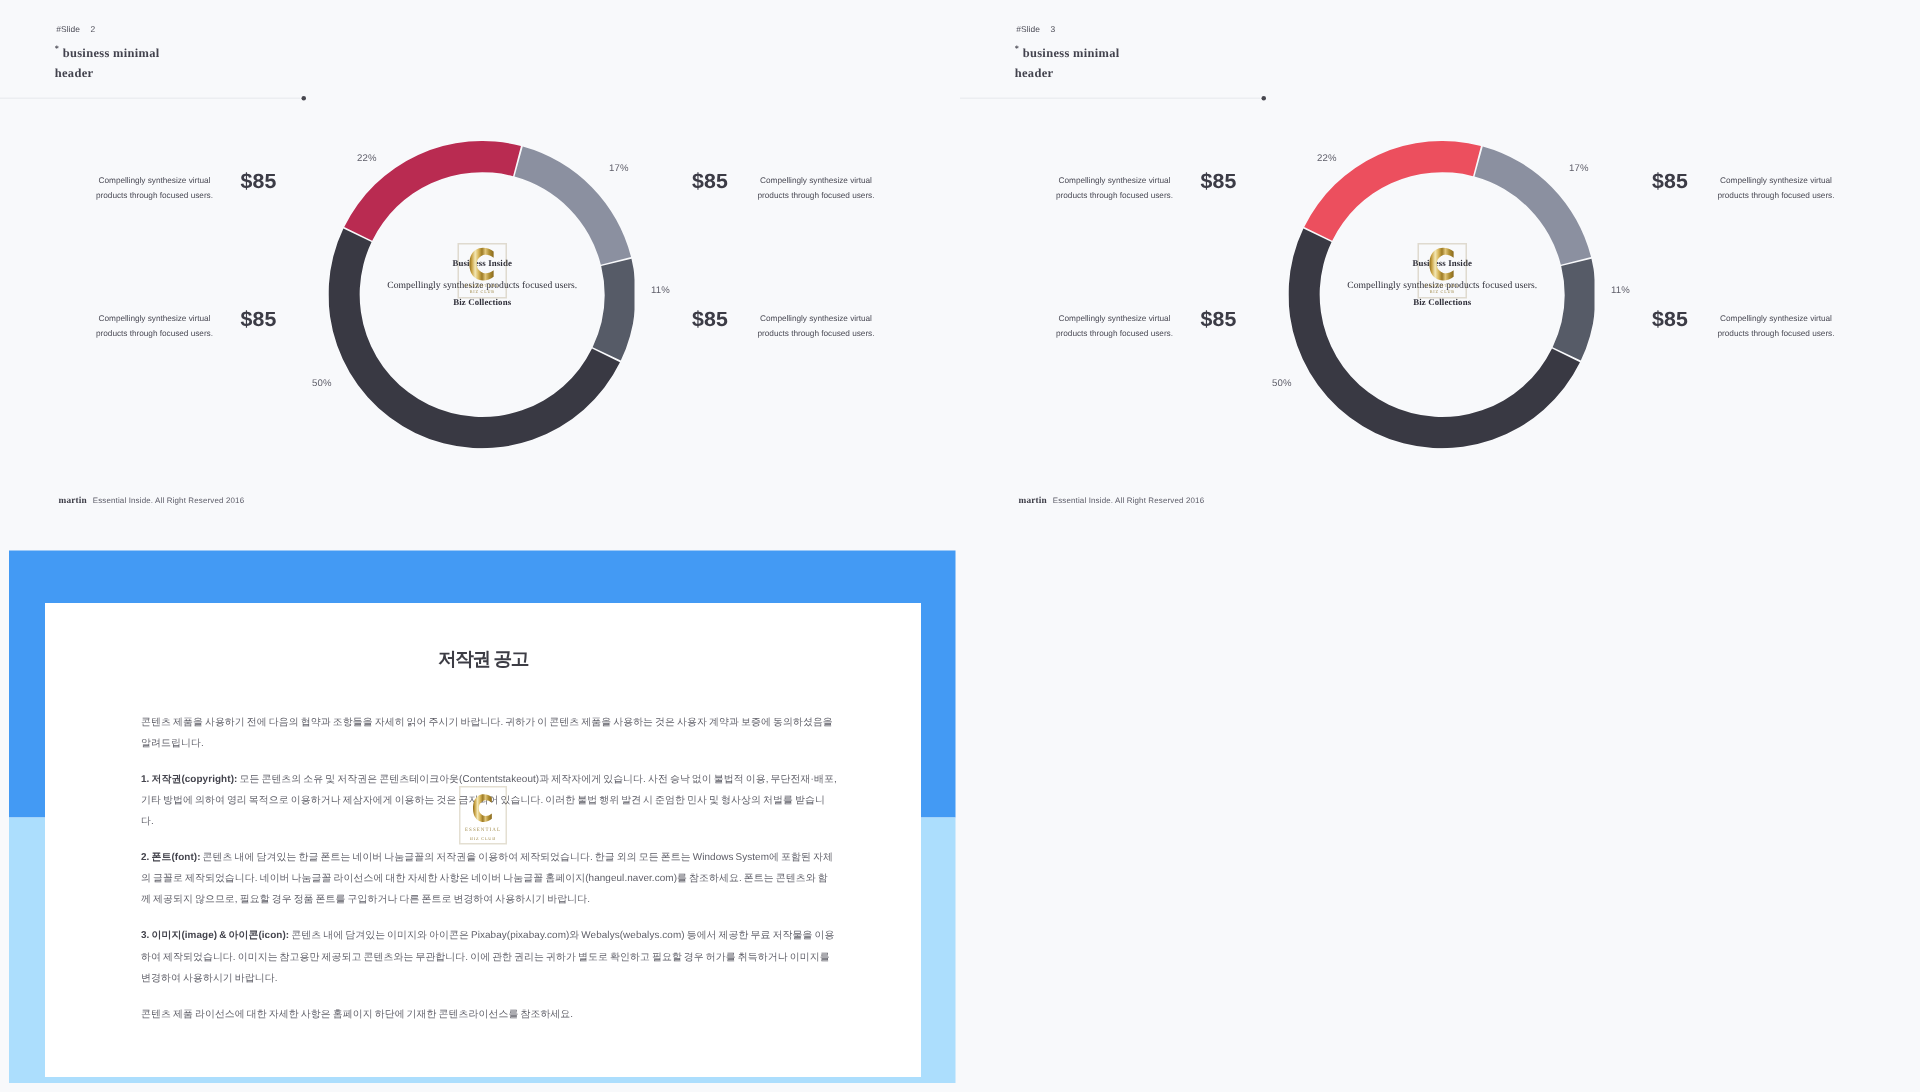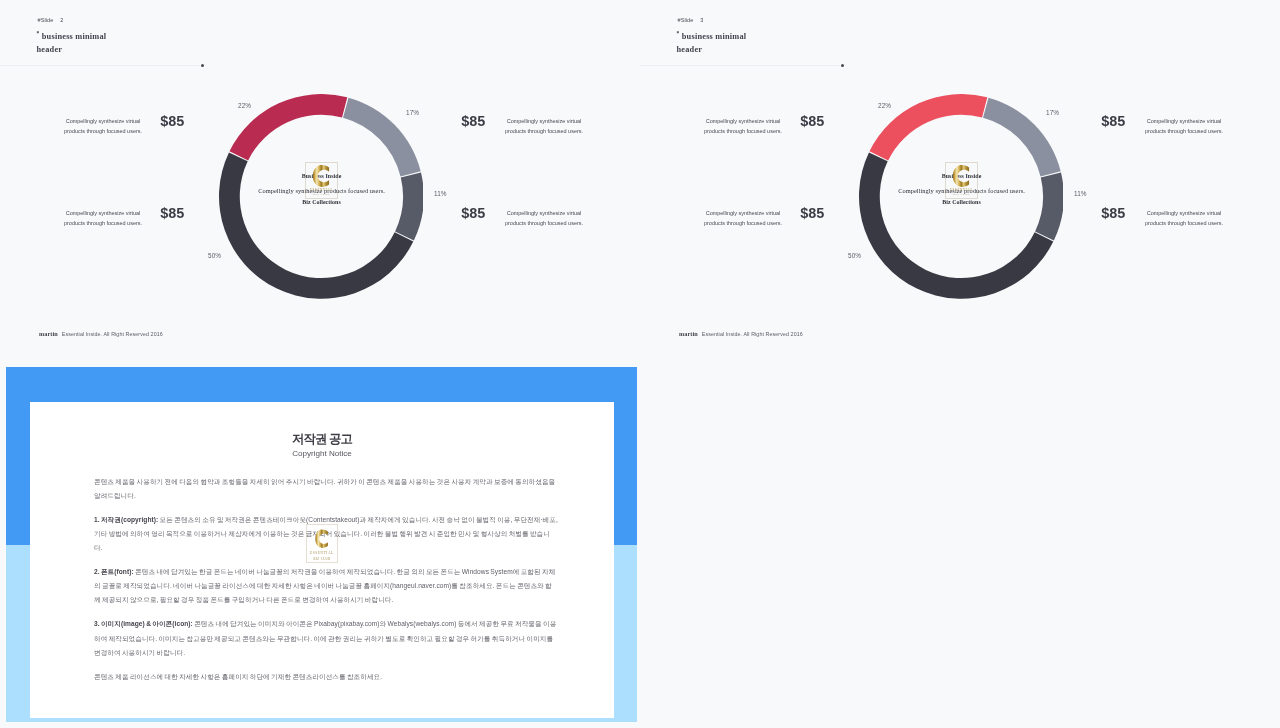--- a/index.html
+++ b/index.html
@@ -249,21 +249,20 @@
       <span class="brand">martin</span><span class="ftxt">Essential Inside. All Right Reserved 2016</span>
     </div>
   </div>
     </div>
 
   <div class="notice">
     <div class="band-blue"></div>
     <div class="band-lblue"></div>
     <div class="card">
       <div class="cw-title">저작권 공고</div>
-      <div class="cw-sub">Copyright Notice</div>
       <div class="cw-body" id="notice-body">
           <p>콘텐츠 제품을 사용하기 전에 다음의 협약과 조항들을 자세히 읽어 주시기 바랍니다. 귀하가 이 콘텐츠 제품을 사용하는 것은 사용자 계약과 보증에 동의하셨음을 알려드립니다.</p>
           <p><b>1. 저작권(copyright):</b> 모든 콘텐츠의 소유 및 저작권은 콘텐츠테이크아웃(Contentstakeout)과 제작자에게 있습니다. 사전 승낙 없이 불법적 이용, 무단전재·배포, 기타 방법에 의하여 영리 목적으로 이용하거나 제삼자에게 이용하는 것은 금지되어 있습니다. 이러한 불법 행위 발견 시 준엄한 민사 및 형사상의 처벌를 받습니다.</p>
           <p><b>2. 폰트(font):</b> 콘텐츠 내에 담겨있는 한글 폰트는 네이버 나눔글꼴의 저작권을 이용하여 제작되었습니다. 한글 외의 모든 폰트는 Windows System에 포함된 자체의 글꼴로 제작되었습니다. 네이버 나눔글꼴 라이선스에 대한 자세한 사항은 네이버 나눔글꼴 홈페이지(hangeul.naver.com)를 참조하세요. 폰트는 콘텐츠와 함께 제공되지 않으므로, 필요할 경우 정품 폰트를 구입하거나 다른 폰트로 변경하여 사용하시기 바랍니다.</p>
           <p><b>3. 이미지(image) &amp; 아이콘(icon):</b> 콘텐츠 내에 담겨있는 이미지와 아이콘은 Pixabay(pixabay.com)와 Webalys(webalys.com) 등에서 제공한 무료 저작물을 이용하여 제작되었습니다. 이미지는 참고용만 제공되고 콘텐츠와는 무관합니다. 이에 관한 권리는 귀하가 별도로 확인하고 필요할 경우 허가를 취득하거나 이미지를 변경하여 사용하시기 바랍니다.</p>
           <p>콘텐츠 제품 라이선스에 대한 자세한 사항은 홈페이지 하단에 기재한 콘텐츠라이선스를 참조하세요.</p>
         </div>
     </div>
     <div id="notice-wm">
         <div style="position:absolute;left:306px;top:160px">

